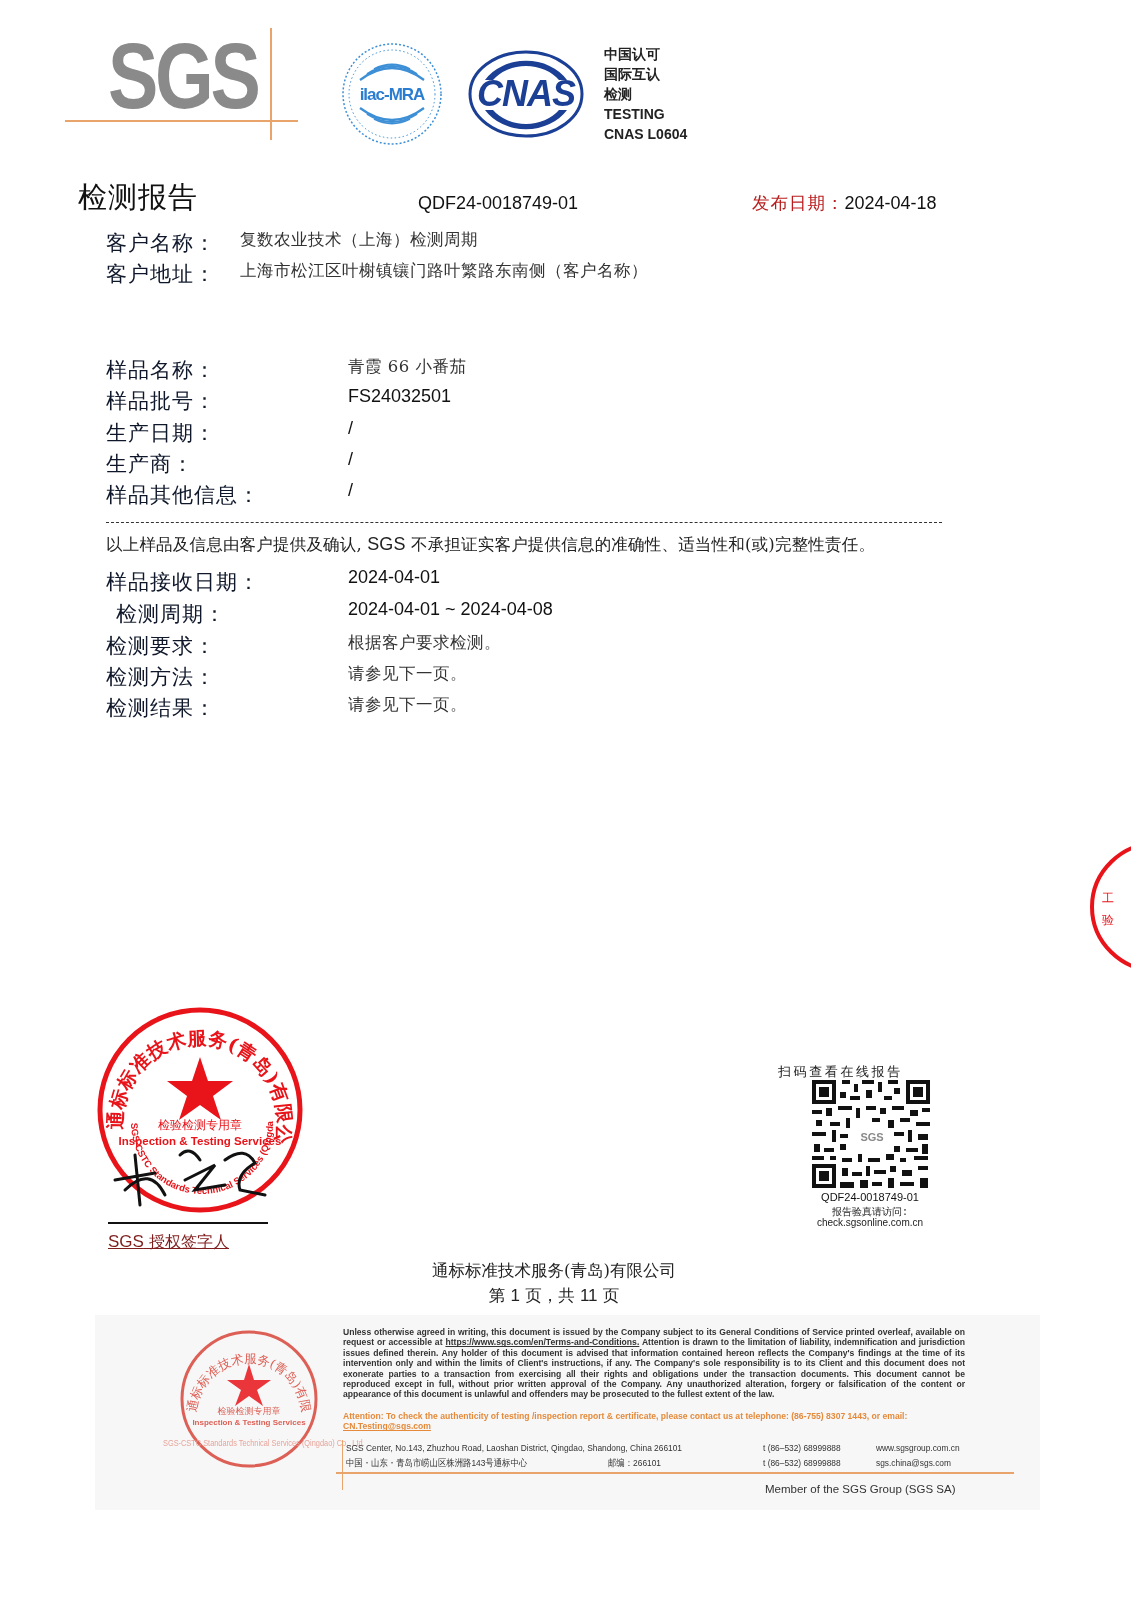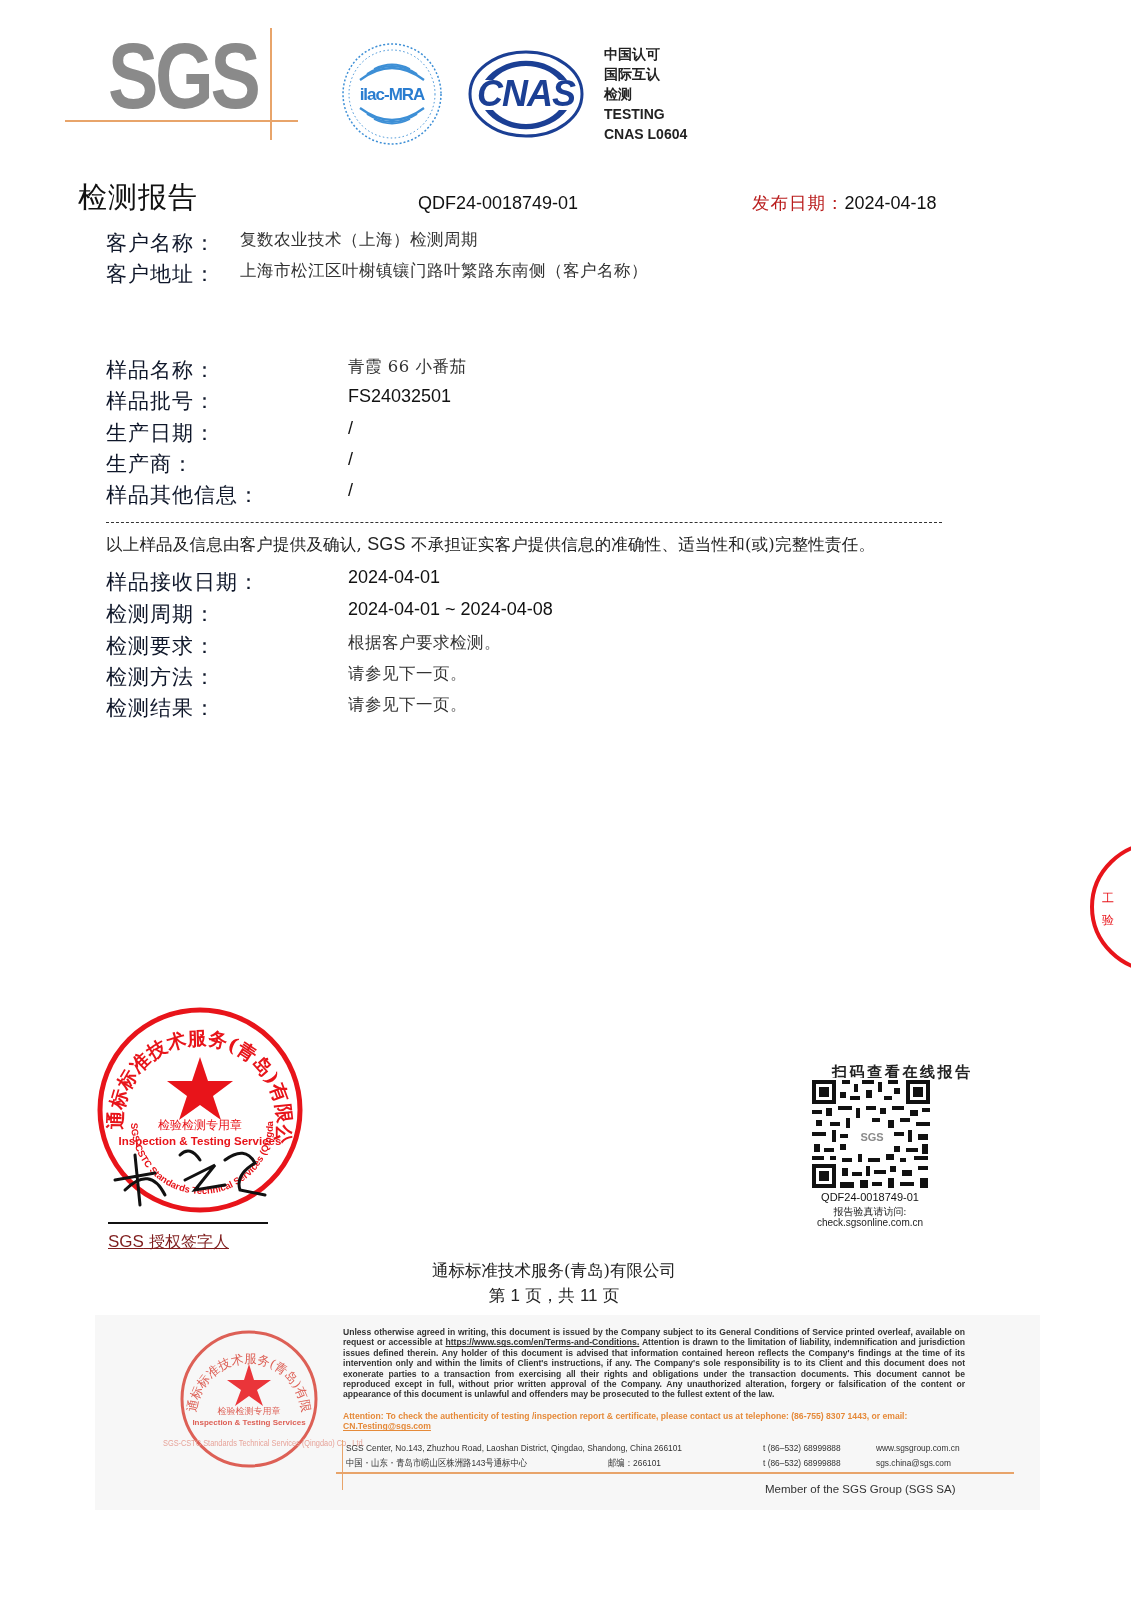--- a/index.html
+++ b/index.html
@@ -30,24 +30,24 @@
 
   
   .stamp-big { left: 95px; top: 1005px; width: 210px; height: 210px; }
   .stamp-edge { left: 1088px; top: 840px; width: 60px; height: 135px; }
   .sig-line { left: 108px; top: 1222px; width: 160px; height: 2px; background: #111; }
   .sig-label { left: 108px; top: 1232px; font-size: 17px; color: #7f1d1d; text-decoration: underline; }
   .sig-label .sans { font-family: "Liberation Sans", sans-serif; }
   .sig-label .serif { font-family: "DejaVu Serif", serif; font-size: 16px; }
 
   
-  .qr-title { left: 832px; top: 1063px; font-size: 15px; letter-spacing: 2.6px; color: #222; font-family: "DejaVu Sans", sans-serif; font-weight: bold; }
+  .qr-title { left: 778px; top: 1063px; font-size: 13px; letter-spacing: 2.6px; color: #222; font-family: "DejaVu Sans", sans-serif; }
   .qr-box { left: 810px; top: 1078px; width: 122px; height: 112px; }
   .qr-no { left: 800px; top: 1191px; width: 140px; text-align: center; font-size: 11px; color: #111; }
-  .qr-verify { left: 800px; top: 1205px; width: 140px; text-align: center; font-size: 10px; color: #222; font-family: Liberation Serif, serif; }
+  .qr-verify { left: 800px; top: 1205px; width: 140px; text-align: center; font-size: 10px; color: #222; font-family: Liberation Mono, monospace; }
   .qr-url { left: 800px; top: 1217px; width: 140px; text-align: center; font-size: 10px; color: #222; }
 
   
   .company { left: 0; width: 1108px; top: 1260px; text-align: center; font-family: "DejaVu Serif", serif; font-size: 16.5px; color: #222; }
   .pageinfo { left: 0; width: 1108px; top: 1285px; text-align: center; font-family: "DejaVu Serif", serif; font-size: 16.5px; color: #222; }
   .pageinfo .sans { font-family: "Liberation Sans", sans-serif; font-size: 17px; }
 
   .footer-bg { left: 95px; top: 1315px; width: 945px; height: 195px; background: #f7f7f7; }
   .stamp-small { left: 178px; top: 1328px; width: 142px; height: 142px; opacity: 0.85; }
   .stamp-small-band { left: 163px; top: 1438px; font-size: 9px; color: #e7a49a; transform: scaleX(0.82); transform-origin: left top; white-space: nowrap; }
@@ -128,21 +128,21 @@
 
 <div class="abs dash-line"></div>
 
 <div class="abs disclaimer">
   <span>以上样品及信息由客户提供及确认,</span><span class="sans"> SGS </span><span>不承担证实客户提供信息的准确性、适当性和(或)完整性责任。</span>
 </div>
 
 <div class="row lbl" style="left:106px;top:568px;">样品接收日期：</div>
 <div class="row val-sans" style="left:348px;top:567px;">2024-04-01</div>
 
-<div class="row lbl" style="left:106px;top:600px;text-align:center;">检测周期：</div>
+<div class="row lbl" style="left:116px;top:600px;text-align:center;">检测周期：</div>
 <div class="row val-sans" style="left:348px;top:599px;">2024-04-01 ~ 2024-04-08</div>
 
 <div class="row lbl" style="left:106px;top:632px;">检测要求：</div>
 <div class="row val-serif" style="left:348px;top:632px;">根据客户要求检测。</div>
 
 <div class="row lbl" style="left:106px;top:663px;">检测方法：</div>
 <div class="row val-serif" style="left:348px;top:663px;">请参见下一页。</div>
 
 <div class="row lbl" style="left:106px;top:694px;">检测结果：</div>
 <div class="row val-serif" style="left:348px;top:694px;">请参见下一页。</div>

